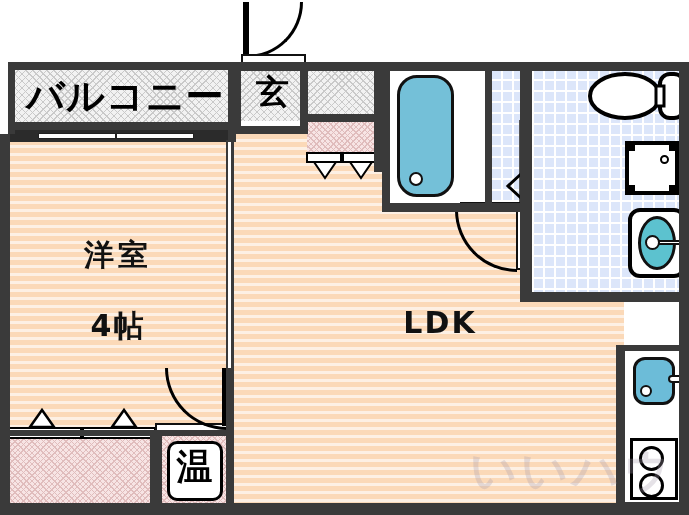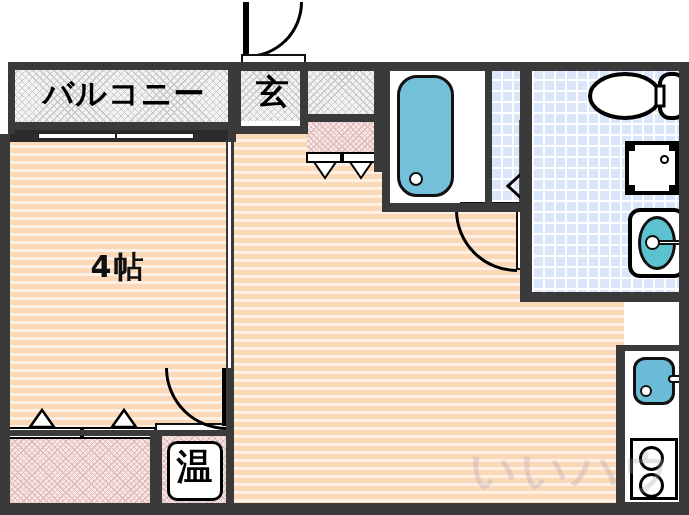--- a/index.html
+++ b/index.html
@@ -87,21 +87,21 @@
 <div id="plan">
 
   <div class="abs floor-wood" style="left:8px;top:140px;width:218px;height:367px;"></div>
 
   <div class="abs floor-wood" style="left:232px;top:118px;width:392px;height:389px;"></div>
 
   <div class="abs floor-wood" style="left:232px;top:118px;width:150px;height:100px;"></div>
 
   <div class="abs wall" style="left:8px;top:62px;width:228px;height:72px;"></div>
   <div class="abs hatch-grey" style="left:13px;top:67px;width:216px;height:55px;"></div>
-  <div class="lbl" style="left:26px;top:77px;width:196px;font-size:31px;text-align:center;">バルコニー</div>
+  <div class="lbl" style="left:26px;top:77px;width:196px;font-size:38px;text-align:left;">バルコニー</div>
 
   <div class="abs wall-thin" style="left:8px;top:130px;width:228px;height:12px;"></div>
   <div class="abs white" style="left:38px;top:133px;width:78px;height:6px;border:1px solid #222;"></div>
   <div class="abs white" style="left:116px;top:133px;width:78px;height:6px;border:1px solid #222;"></div>
 
   <div class="abs" style="left:243px;top:2px;width:6px;height:52px;background:#000;"></div>
   <div class="abs" style="left:243px;top:2px;width:60px;height:56px;border:3px solid #000;
               border-top:none;border-left:none;border-radius:0 0 58px 0;"></div>
   <div class="abs white" style="left:241px;top:54px;width:65px;height:10px;border:2px solid #111;"></div>
 
@@ -224,21 +224,23 @@
   <div class="abs wall" style="left:520px;top:292px;width:169px;height:10px;"></div>
 
   <div class="abs wall" style="left:616px;top:345px;width:9px;height:162px;"></div>
   <div class="abs wall" style="left:616px;top:345px;width:73px;height:6px;"></div>
 
   <div class="abs wall" style="left:150px;top:430px;width:9px;height:77px;"></div>
   <div class="abs wall" style="left:226px;top:430px;width:8px;height:77px;"></div>
   <div class="abs wall" style="left:8px;top:430px;width:226px;height:6px;"></div>
 
   <div class="lbl-stack" style="left:38px;top:235px;width:160px;">
-    <div class="room-size" style="margin-top:12px;letter-spacing:2px;">4帖</div>
+    <div class="room-name" style="letter-spacing:4px;">洋室</div>
+    <div class="room-size" style="margin-top:30px;letter-spacing:2px;">4帖</div>
   </div>
 
   <div class="lbl-stack" style="left:355px;top:305px;width:170px;">
+    <div class="room-name" style="letter-spacing:2px;">LDK</div>
   </div>
 
   <div class="watermark" style="left:470px;top:440px;">いいハウス</div>
 
 </div>
 
 </body></html>

